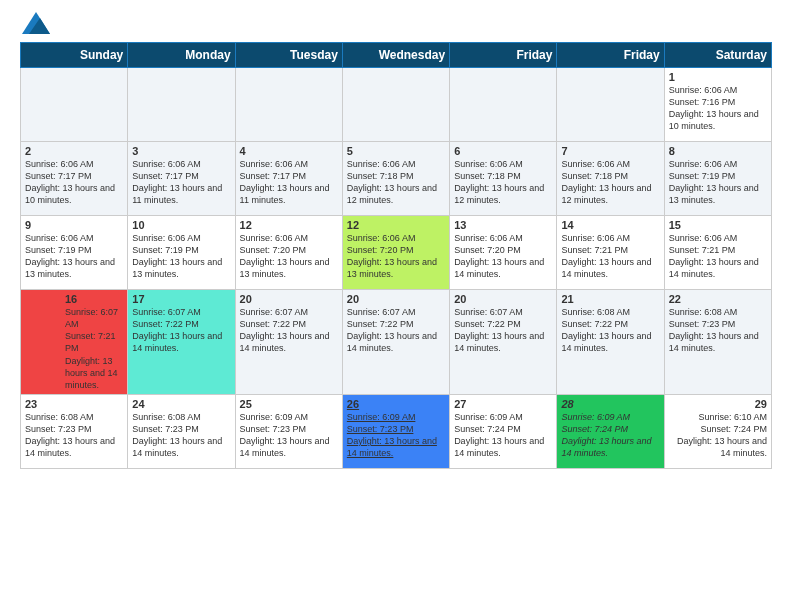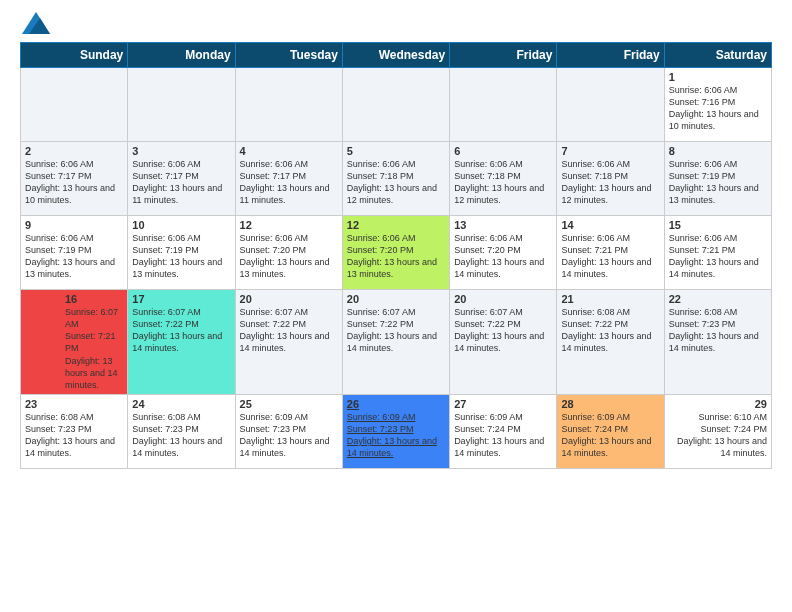--- a/index.html
+++ b/index.html
@@ -291,21 +291,21 @@
           <div class="day-info" style="white-space: pre-line;">Sunrise: 6:09 AM
 Sunset: 7:23 PM
 Daylight: 13 hours and 14 minutes.</div>
         </td>
         <td style="background: rgb(255, 255, 255);">
           <span class="day-num">27</span>
           <div class="day-info" style="white-space: pre-line;">Sunrise: 6:09 AM
 Sunset: 7:24 PM
 Daylight: 13 hours and 14 minutes.</div>
         </td>
-        <td style="background: #fdba74;">
+        <td style="background: #22c55e; font-style: italic;">
           <span class="day-num">28</span>
           <div class="day-info" style="white-space: pre-line;">Sunrise: 6:09 AM
 Sunset: 7:24 PM
 Daylight: 13 hours and 14 minutes.</div>
         </td>
         <td style="background: rgb(255, 255, 255); text-align: right;">
           <span class="day-num">29</span>
           <div class="day-info" style="white-space: pre-line;">Sunrise: 6:10 AM
 Sunset: 7:24 PM
 Daylight: 13 hours and 14 minutes.</div>

